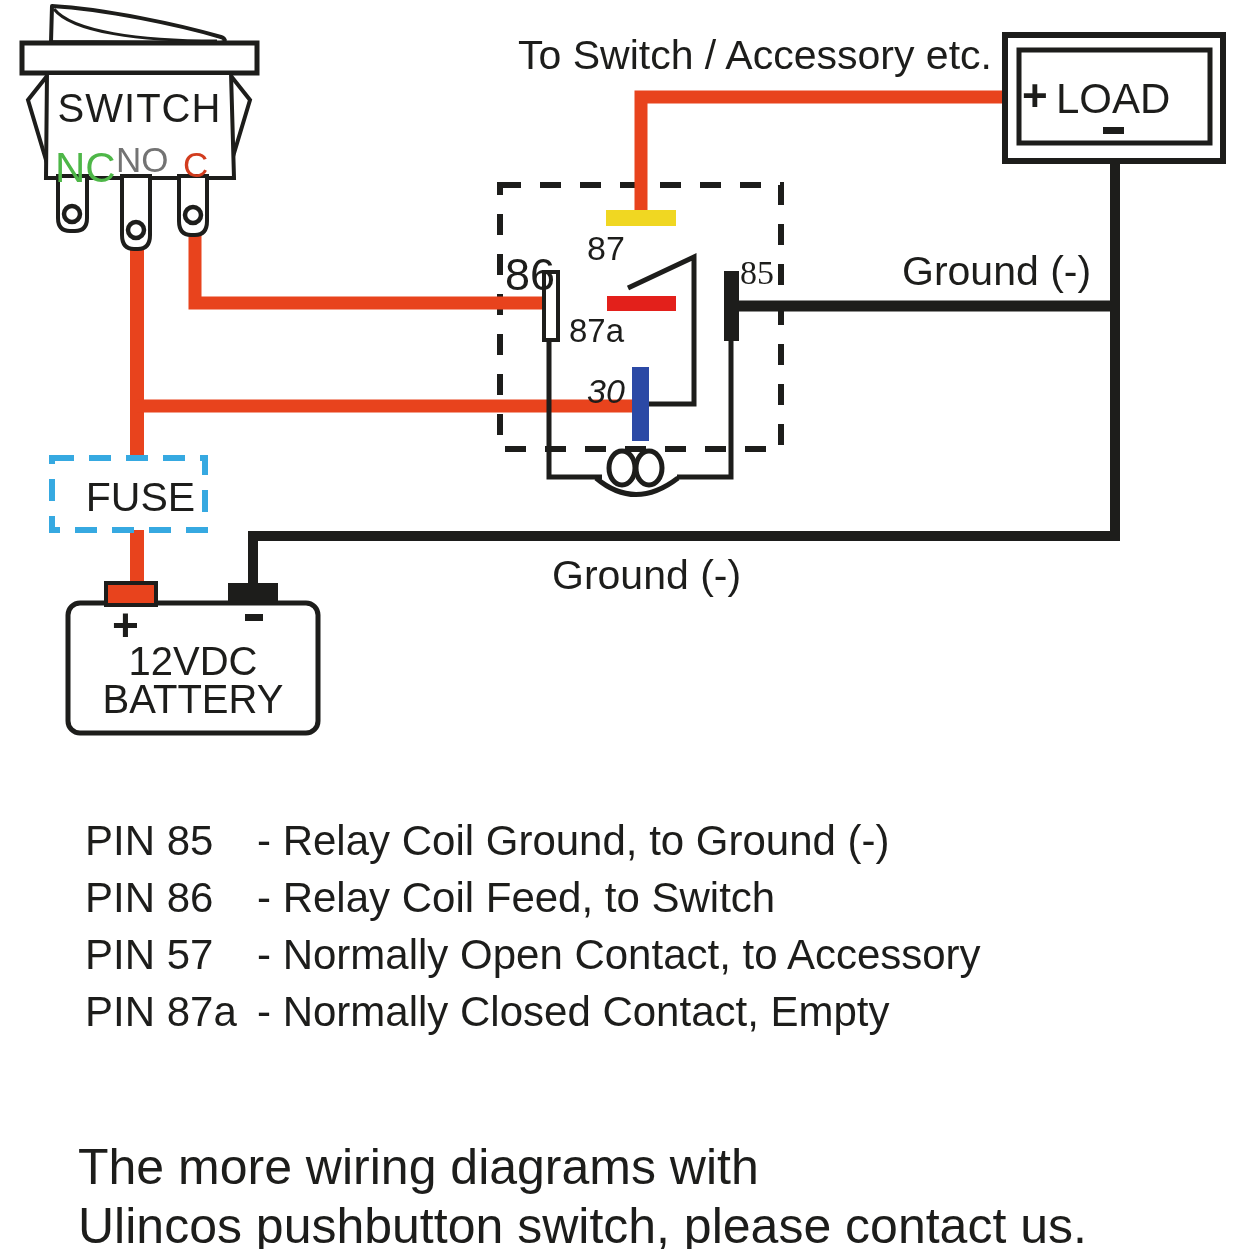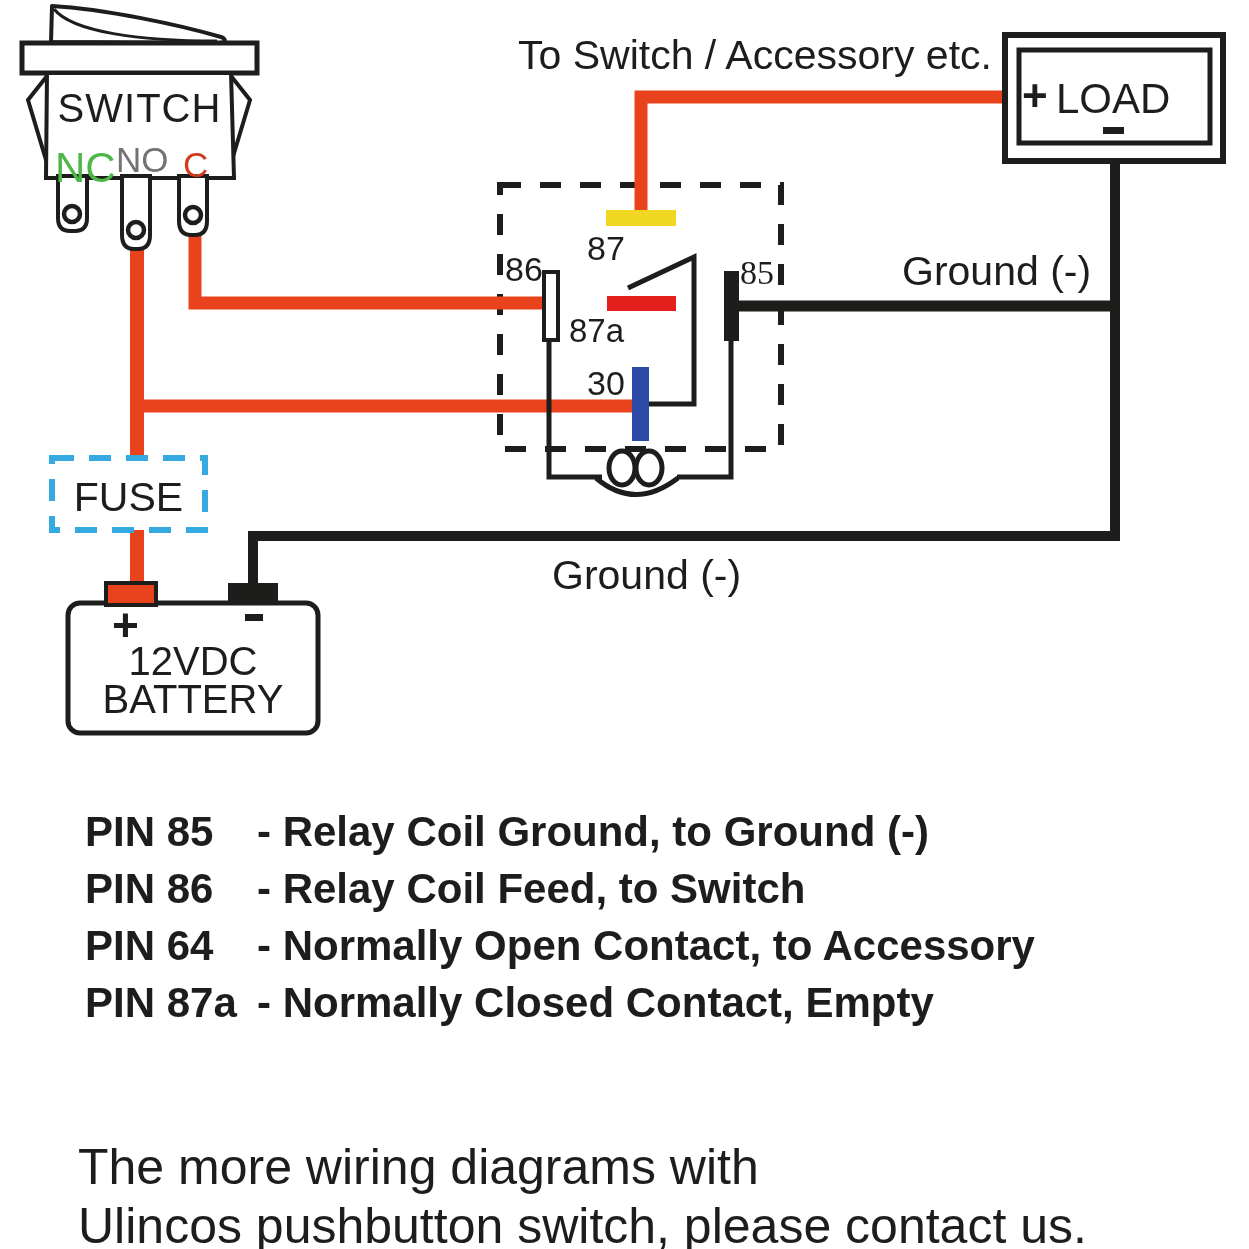--- a/index.html
+++ b/index.html
@@ -13,35 +13,35 @@
   .switch-title{left:22px;top:88px;width:235px;font-size:40px;letter-spacing:1px;text-align:center;}
   .nc{left:55px;top:147px;font-size:42px;color:#4eb748;}
   .no{left:116px;top:142px;font-size:35px;color:#737373;}
   .c{left:183px;top:147px;font-size:35px;color:#d23c1e;}
   
   .to-lights{left:518px;top:35px;font-size:41px;}
   .ground-right{left:902px;top:251px;font-size:41px;}
   .ground-mid{left:552px;top:555px;font-size:41px;}
   
   .p87{left:587px;top:231px;font-size:34px;}
-  .p86{left:505px;top:252px;font-size:34px;}
+  .p86{left:505px;top:252px;font-size:45px;}
   .p85{left:740px;top:256px;font-size:34px;font-family:Liberation Serif, serif;}
   .p87a{left:569px;top:314px;font-size:33px;}
-  .p30{left:587px;top:366px;font-size:34px;}
+  .p30{left:587px;top:374px;font-size:34px;font-style:italic;}
   
   .load-plus{left:1022px;top:74px;font-size:44px;font-weight:bold;}
   .load-text{left:1056px;top:78px;font-size:42px;}
   
-  .fuse-label{left:52px;top:477px;width:153px;font-size:41px;text-align:center;}
+  .fuse-label{left:64px;top:477px;width:153px;font-size:41px;text-align:center;}
   
   .bat-plus{left:112px;top:602px;font-size:46px;font-weight:bold;}
   .bat-text{left:68px;top:642px;width:250px;font-size:40px;line-height:38px;text-align:center;}
   
   .pin-list{position:absolute;left:85px;top:808px;font-size:42px;}
-  .pin-row{display:flex;height:57px;align-items:flex-start;font-weight:bold;}
+  .pin-row{display:flex;height:57px;align-items:flex-end;}
   .pin-id{width:172px;flex:0 0 172px;}
   
   .footer{position:absolute;left:78px;top:1138px;font-size:50px;line-height:59px;white-space:nowrap;}
 </style>
 </head>
 <body>
 
 <div id="canvas">
 
   <svg id="diagram-svg" width="1249" height="1249" viewBox="0 0 1249 1249">
@@ -125,21 +125,21 @@
   <div class="pin-list">
     <div class="pin-row">
       <span class="pin-id">PIN 85</span>
       <span class="pin-desc">- Relay Coil Ground, to Ground (-)</span>
     </div>
     <div class="pin-row">
       <span class="pin-id">PIN 86</span>
       <span class="pin-desc">- Relay Coil Feed, to Switch</span>
     </div>
     <div class="pin-row">
-      <span class="pin-id">PIN 64</span>
+      <span class="pin-id">PIN 57</span>
       <span class="pin-desc">- Normally Open Contact, to Accessory</span>
     </div>
     <div class="pin-row">
       <span class="pin-id">PIN 87a</span>
       <span class="pin-desc">- Normally Closed Contact, Empty</span>
     </div>
   </div>
 
   <div class="footer">
     <div>The more wiring diagrams with</div>

